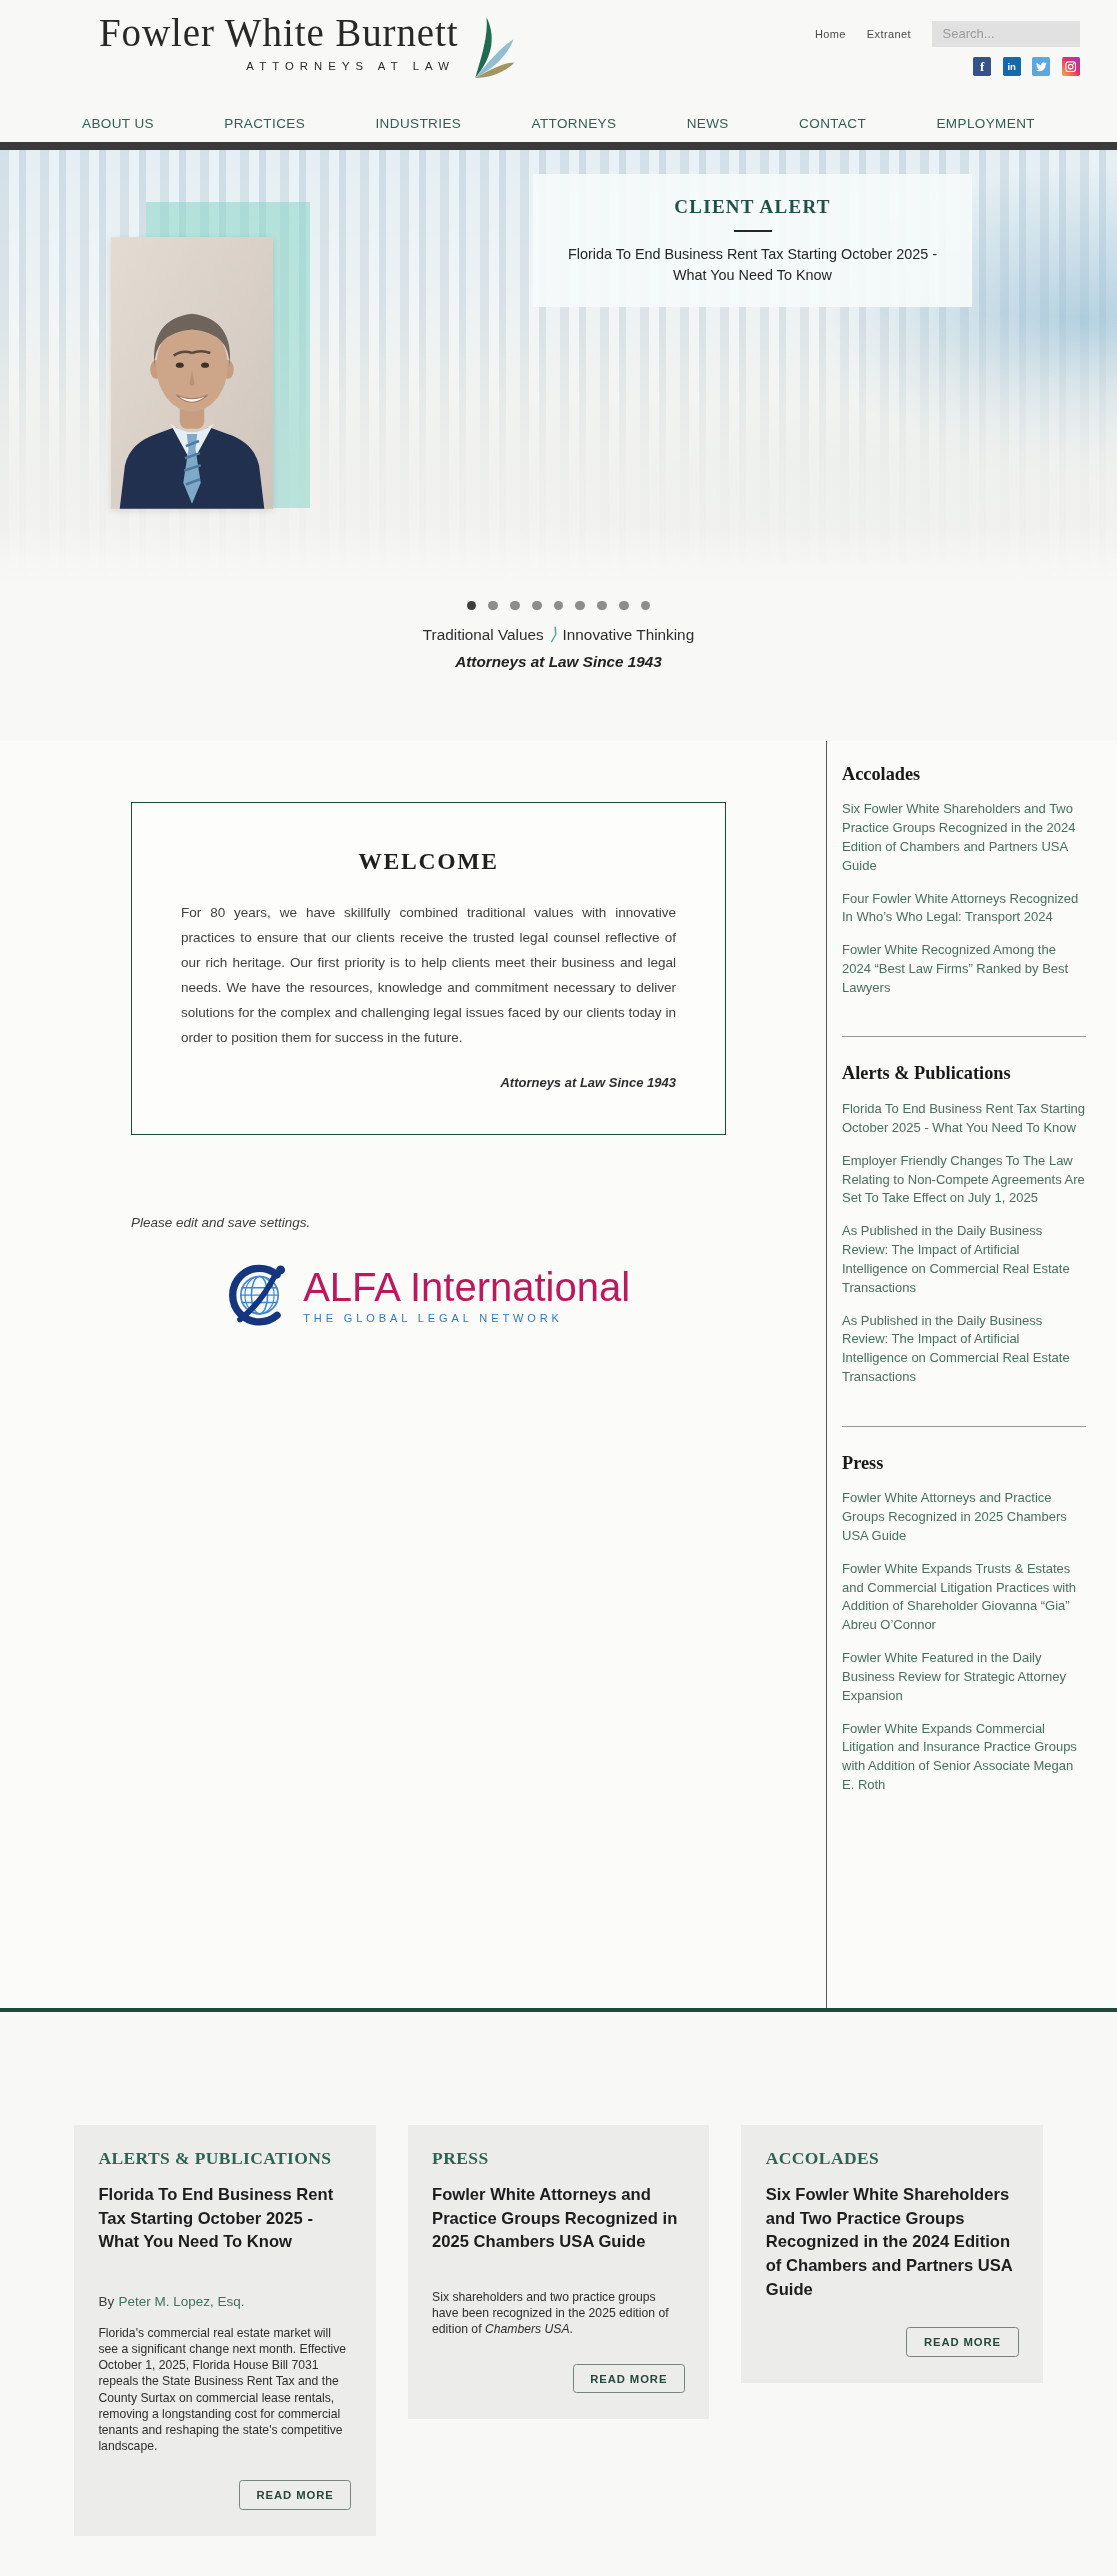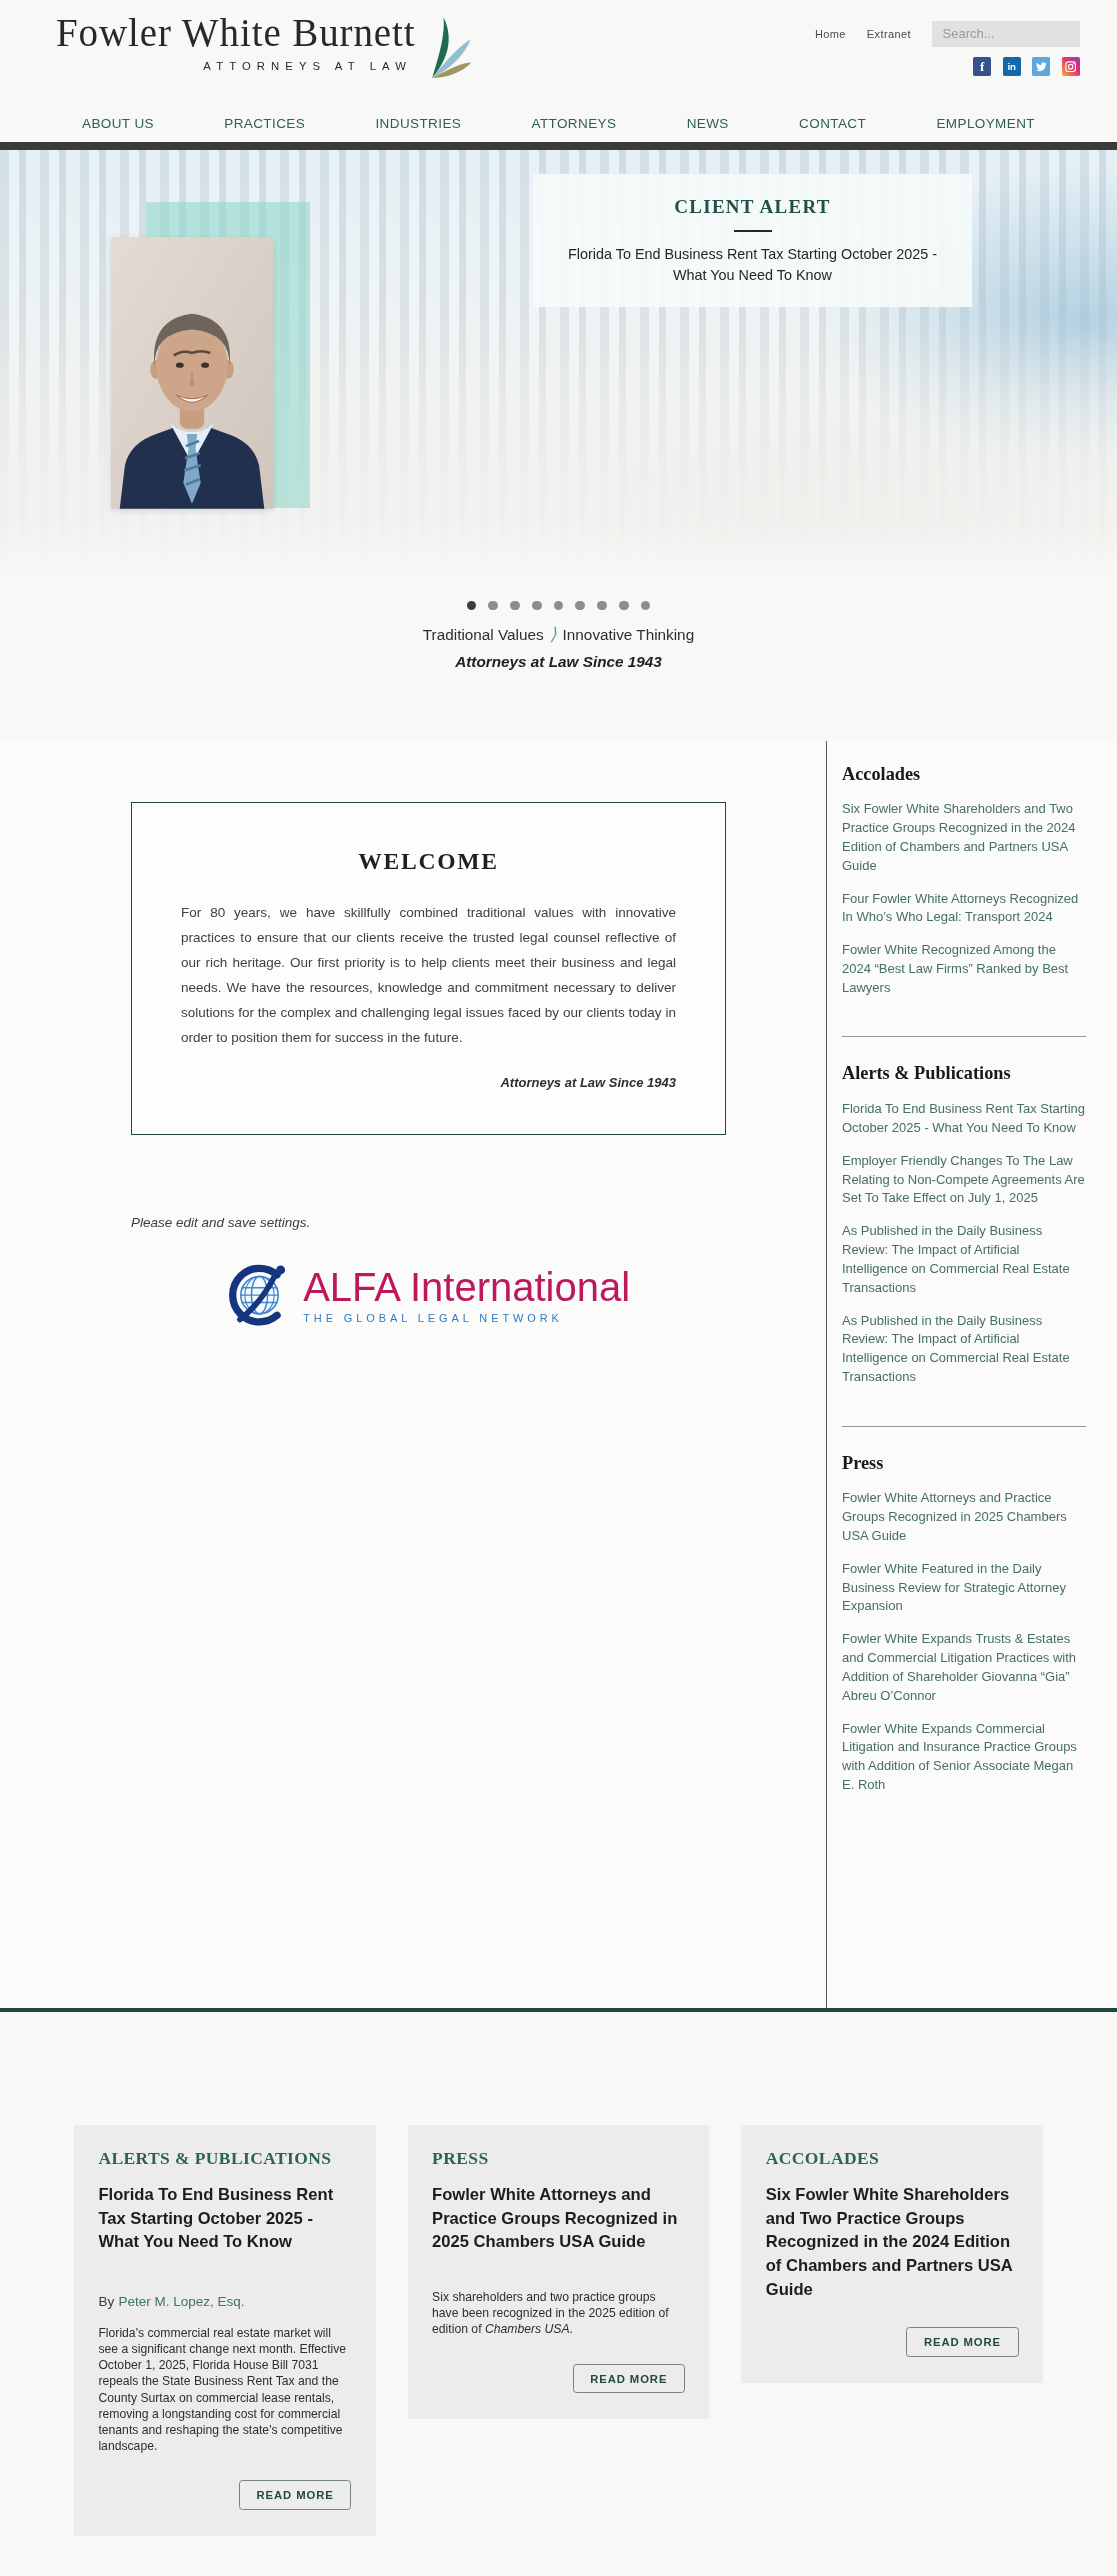--- a/index.html
+++ b/index.html
@@ -4,21 +4,21 @@
 <style>
   * { margin:0; padding:0; box-sizing:border-box; }
   html,body { background:#f8f8f7; }
   body { font-family:"Liberation Sans", sans-serif; color:#2f2f2f; width:1117px; margin:0 auto; }
   a { text-decoration:none; cursor:pointer; }
 
   
   .top-header { height:105px; padding:12.2px 37px 0 56px; display:flex; justify-content:space-between; background:#f8f8f7; }
   .logo-block { display:flex; align-items:flex-start; }
   .logo-text { display:flex; flex-direction:column; }
-  .logo-title { font-family:"Liberation Serif", serif; font-size:39px; color:#292826; letter-spacing:0.9px; line-height:1.1; white-space:nowrap; }
+  .logo-title { font-family:"Liberation Serif", serif; font-size:39px; color:#292826; letter-spacing:0.9px; line-height:1.1; white-space:nowrap;margin-left:43px; }
   .logo-tagline { font-size:11.3px; letter-spacing:6.1px; color:#2b2a28; text-align:right; margin-top:5.2px; padding-right:3.5px; }
   .logo-mark { margin:5.2px 0 0 8.7px; }
   .header-right { display:flex; flex-direction:column; align-items:flex-end; padding-top:8.7px; }
   .utility-row { display:flex; align-items:center; gap:21px; }
   .utility-link { font-size:11px; color:#4a4a4a; letter-spacing:0.4px; }
   .search-input { width:148px; height:26px; background:#e1e1e1; border:none; outline:none; padding:0 10.5px; font-size:13px; color:#3a3a3a; font-family:"Liberation Sans",sans-serif; }
   .search-input::placeholder { color:#9a9a9a; }
   .social-row { display:flex; gap:11.3px; margin-top:10.5px; }
   .social-icon { width:18.3px; height:18.3px; border-radius:1.7px; display:flex; align-items:center; justify-content:center; color:#fff; font-weight:bold; font-size:11.3px; }
   .icon-fb { background:#35528c; font-family:"Liberation Serif",serif; font-size:13px; }
@@ -233,22 +233,22 @@
     <div class="sb-section">
       <div class="sb-title">Alerts &amp; Publications</div>
       <a class="sb-link">Florida To End Business Rent Tax Starting October 2025 - What You Need To Know</a>
       <a class="sb-link">Employer Friendly Changes To The Law Relating to Non-Compete Agreements Are Set To Take Effect on July 1, 2025</a>
       <a class="sb-link">As Published in the Daily Business Review: The Impact of Artificial Intelligence on Commercial Real Estate Transactions</a>
       <a class="sb-link">As Published in the Daily Business Review: The Impact of Artificial Intelligence on Commercial Real Estate Transactions</a>
     </div>
     <div class="sb-section">
       <div class="sb-title">Press</div>
       <a class="sb-link">Fowler White Attorneys and Practice Groups Recognized in 2025 Chambers USA Guide</a>
+      <a class="sb-link">Fowler White Expands Trusts &amp; Estates and Commercial Litigation Practices with Addition of Shareholder Giovanna “Gia” Abreu O’Connor</a>
       <a class="sb-link">Fowler White Featured in the Daily Business Review for Strategic Attorney Expansion</a>
-      <a class="sb-link">Fowler White Expands Trusts &amp; Estates and Commercial Litigation Practices with Addition of Shareholder Giovanna “Gia” Abreu O’Connor</a>
       <a class="sb-link">Fowler White Expands Commercial Litigation and Insurance Practice Groups with Addition of Senior Associate Megan E. Roth</a>
     </div>
   </aside>
 </main>
 
 <div class="green-divider"></div>
 
 <section class="cards-band">
   <article class="card">
     <div class="card-category">ALERTS &amp; PUBLICATIONS</div>

